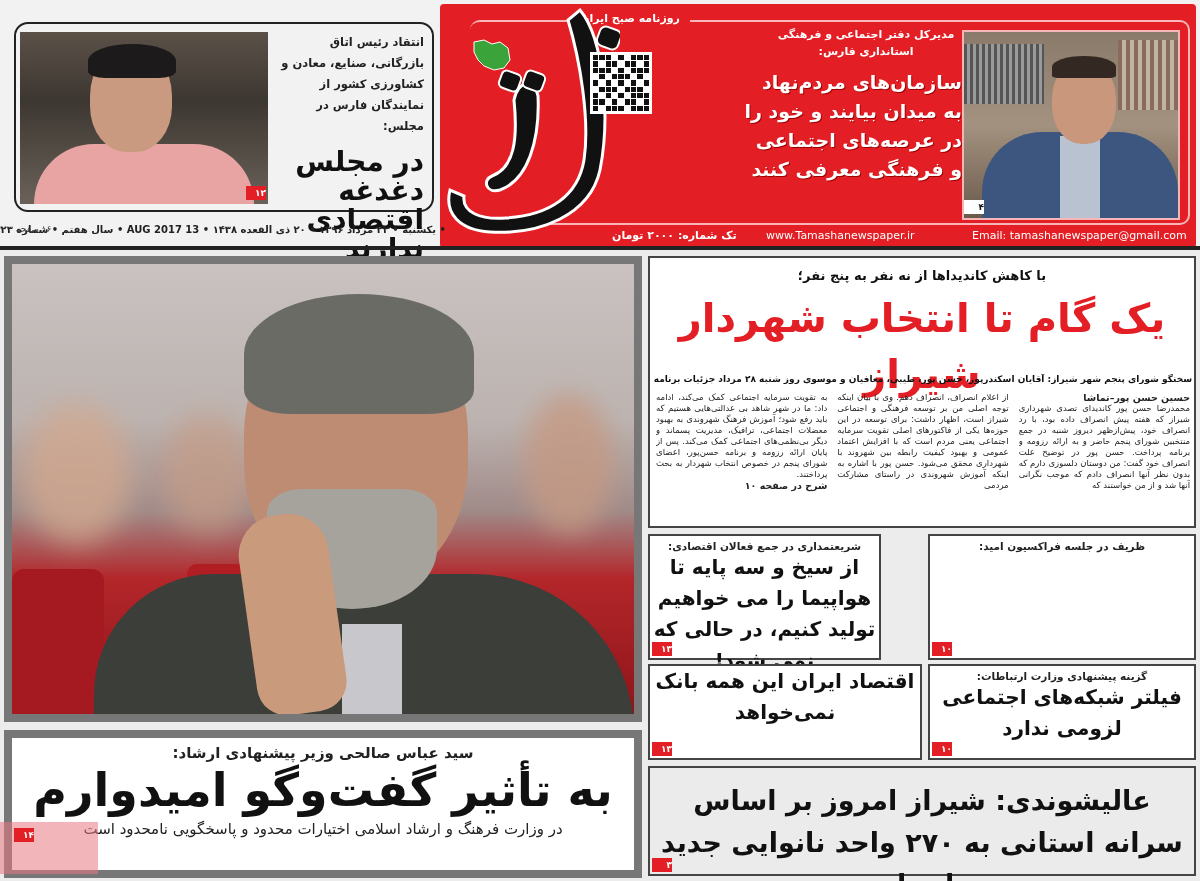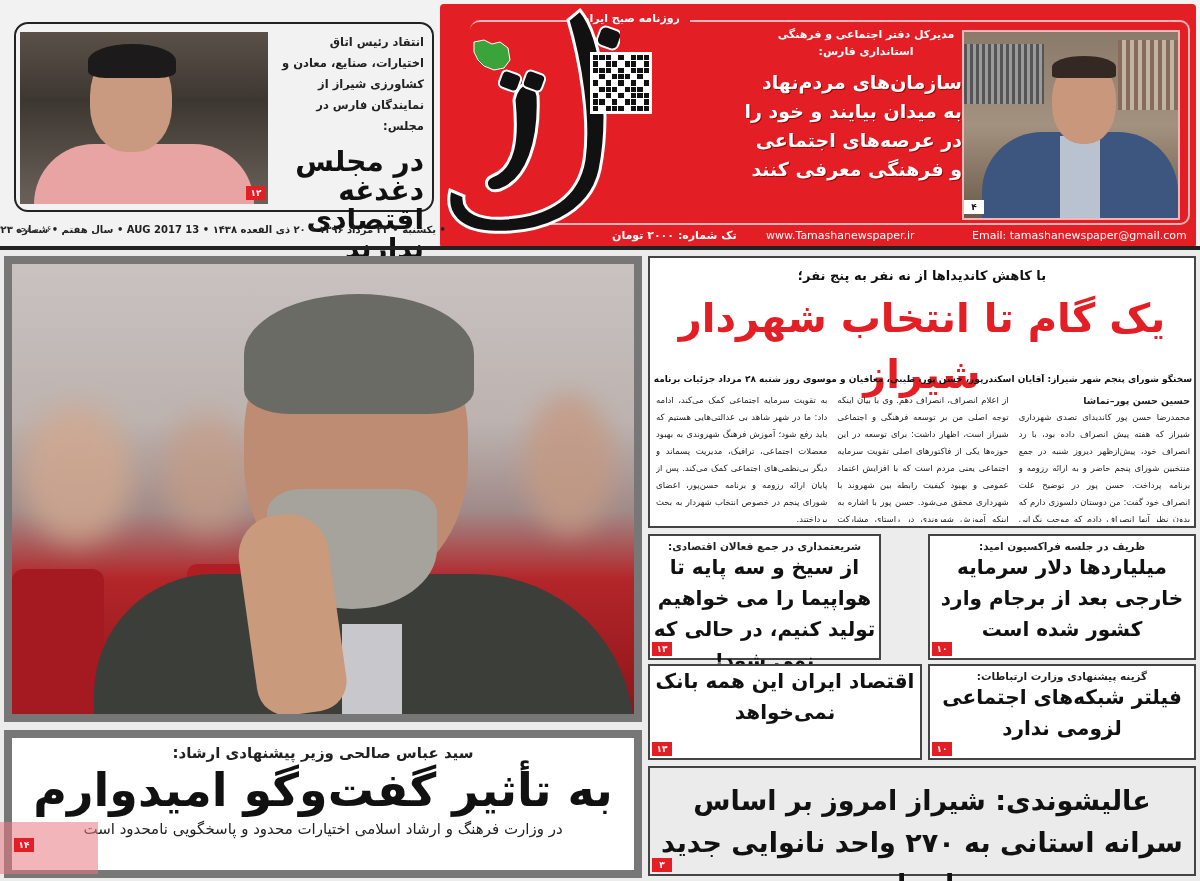--- a/index.html
+++ b/index.html
@@ -16,21 +16,21 @@
     .qr span.w { background: #fff; }
 
     .logo { position: absolute; left: 430px; top: 0; width: 190px; height: 250px; }
     .iran-map { position: absolute; left: 470px; top: 38px; width: 44px; height: 34px; }
 
     .left-box { position: absolute; left: 14px; top: 22px; width: 420px; height: 190px; border: 2px solid #222; border-radius: 14px; background: #f2f2f2; }
     .left-photo { position: absolute; left: 20px; top: 32px; width: 248px; height: 172px; background: linear-gradient(180deg, #5a5048 0%, #3d3731 40%, #6a625a 100%); overflow: hidden; }
     .left-photo .head { position: absolute; left: 70px; top: 16px; width: 82px; height: 104px; background: #c99a80; border-radius: 46% 46% 44% 44%; }
     .left-photo .hair { position: absolute; left: 68px; top: 12px; width: 88px; height: 34px; background: #1c1a1a; border-radius: 50% 50% 20% 20%; }
     .left-photo .shirt { position: absolute; left: 14px; top: 112px; width: 220px; height: 70px; background: #e7a4a2; border-radius: 60px 60px 0 0; }
-    .page-tag { position: absolute; width: 20px; height: 14px; background: #e31e24; color: #fff; font-size: 9px; font-weight: bold; text-align: center; line-height: 14px; }
+    .page-tag { position: absolute; width: 20px; height: 14px; background: #e31e24; color: #fff; font-size: 9px; font-weight: bold; text-align: right; line-height: 14px; }
 
     .left-kicker { position: absolute; left: 274px; top: 32px; width: 150px; font-size: 11.5px; font-weight: bold; line-height: 21px; text-align: right; color: #222; }
     .left-headline { position: absolute; left: 274px; top: 115px; width: 150px; font-size: 28px; font-weight: bold; line-height: 29px; text-align: right; color: #111; margin-top: 32px; }
 
     .right-box-title { position: absolute; left: 770px; top: 26px; width: 192px; font-size: 11px; color: #fff; font-weight: bold; line-height: 17px; text-align: center; }
     .right-headline { position: absolute; left: 740px; top: 68px; width: 222px; font-size: 19px; color: #fff; font-weight: bold; line-height: 29px; text-align: right; text-shadow: 1px 1px 0 #900; }
     .right-photo { position: absolute; left: 962px; top: 30px; width: 218px; height: 190px; border: 2px solid #f7b7b9; background: linear-gradient(180deg, #8a7a6a 0%, #a49280 50%, #6a5a4a 100%); overflow: hidden; }
     .right-photo .shelf { position: absolute; left: 0; top: 12px; width: 80px; height: 60px; background: repeating-linear-gradient(90deg, #555 0 3px, #9a9a9a 3px 6px); }
     .right-photo .shelf2 { position: absolute; right: 0; top: 8px; width: 60px; height: 70px; background: repeating-linear-gradient(90deg, #8a6a5a 0 4px, #bfb4a2 4px 8px); }
     .right-photo .head { position: absolute; left: 88px; top: 28px; width: 64px; height: 84px; background: #c8977c; border-radius: 46%; }
@@ -60,29 +60,29 @@
     .mp-hair { position: absolute; left: 232px; top: 30px; width: 230px; height: 120px; background: #6b6b66; border-radius: 50% 50% 20% 20%; }
     .mp-beard { position: absolute; left: 255px; top: 225px; width: 170px; height: 120px; background: #a6a29c; border-radius: 20% 20% 50% 50%; }
     .mp-hand { position: absolute; left: 235px; top: 250px; width: 90px; height: 200px; background: #c99a7c; border-radius: 40px 40px 30px 30px; transform: rotate(-8deg); }
 
     .bottom-left { position: absolute; left: 4px; top: 730px; width: 638px; height: 148px; background: #777; padding: 8px; }
     .bottom-left-inner { background: #fff; width: 100%; height: 100%; text-align: center; position: relative; }
     .bl-kicker { padding-top: 6px; font-size: 15px; font-weight: bold; color: #222; }
     .bl-headline { font-size: 46px; font-weight: bold; line-height: 56px; color: #111; }
     .bl-sub { font-size: 15px; color: #222; margin-top: 2px; }
     .watermark { position: absolute; left: 0; top: 822px; width: 98px; height: 52px; background: rgba(231, 120, 130, .55); }
-    .watermark .page-tag { left: 14px; top: 16px; }
+    .watermark .page-tag { left: 14px; top: 6px; }
 
     
     .lead-box { position: absolute; left: 648px; top: 256px; width: 548px; height: 272px; background: #fff; border: 2px solid #444; }
     .lead-kicker { position: absolute; left: 0; top: 10px; width: 100%; text-align: center; font-size: 13px; font-weight: bold; }
     .lead-headline { position: absolute; left: 0; top: 32px; width: 100%; text-align: center; font-size: 40px; font-weight: bold; color: #e31e24; line-height: 56px; letter-spacing: -1px; }
     .lead-sub { position: absolute; left: 4px; top: 116px; width: 538px; text-align: right; font-size: 9px; font-weight: bold; white-space: nowrap; overflow: hidden; }
     .lead-cols { position: absolute; left: 6px; top: 134px; width: 534px; height: 130px; display: flex; flex-direction: row; gap: 10px; }
-    .lead-col { flex: 1; font-size: 8.5px; line-height: 17px; text-align: justify; color: #222; overflow: hidden; }
+    .lead-col { flex: 1; font-size: 8.5px; line-height: 11px; text-align: justify; color: #222; overflow: hidden; }
     .lead-col .byline { font-weight: bold; font-size: 9.5px; }
     .lead-col .cont { font-weight: bold; font-size: 9.5px; }
 
     .news-box { position: absolute; background: #fff; border: 2px solid #444; text-align: center; }
     .news-box .kicker { font-size: 10.5px; font-weight: bold; color: #222; padding-top: 4px; }
     .news-box .headline { font-size: 20px; font-weight: bold; line-height: 31px; color: #111; }
     .news-box .page-tag { left: 2px; bottom: 2px; }
 
     .nb1 { left: 928px; top: 534px; width: 268px; height: 126px; }
     .nb2 { left: 648px; top: 534px; width: 233px; height: 126px; }
@@ -196,21 +196,21 @@
       <span></span>
   </div>
 
   <div class="left-box"></div>
   <div class="left-photo">
     <div class="shirt"></div>
       <div class="head"></div>
       <div class="hair"></div>
     <div class="page-tag" style="right:2px;bottom:4px;">۱۲</div>
   </div>
-  <div class="left-kicker">انتقاد رئیس اتاق اختیارات، صنایع، معادن و کشاورزی شیراز از نمایندگان فارس در مجلس:</div>
+  <div class="left-kicker">انتقاد رئیس اتاق بازرگانی، صنایع، معادن و کشاورزی کشور از نمایندگان فارس در مجلس:</div>
   <div class="left-headline">در مجلس دغدغه اقتصادی ندارند</div>
 
   <div class="right-box-title">مدیرکل دفتر اجتماعی و فرهنگی استانداری فارس:</div>
   <div class="right-headline">سازمان‌های مردم‌نهاد به میدان بیایند و خود را در عرصه‌های اجتماعی و فرهنگی معرفی کنند</div>
   <div class="right-photo">
     <div class="shelf"></div>
       <div class="shelf2"></div>
     <div class="suit"></div>
       <div class="shirt"></div>
       <div class="head"></div>
@@ -268,21 +268,20 @@
     </div>
     <div class="lead-col">
       <div>به تقویت سرمایه اجتماعی کمک می‌کند، ادامه داد: ما در شهر شاهد بی عدالتی‌هایی هستیم که باید رفع شود؛ آموزش فرهنگ شهروندی به بهبود معضلات اجتماعی، ترافیک، مدیریت پسماند و دیگر بی‌نظمی‌های اجتماعی کمک می‌کند. پس از پایان ارائه رزومه و برنامه حسن‌پور، اعضای شورای پنجم در خصوص انتخاب شهردار به بحث پرداختند.</div>
       <div class="cont">شرح در صفحه ۱۰</div>
     </div>
   </div>
 </div>
 
 <div class="news-box nb1">
   <div class="kicker">ظریف در جلسه فراکسیون امید:</div>
-  <div class="headline">میلیاردها دلار سرمایه خارجی بعد از برجام وارد کشور شده است</div>
   <div class="page-tag">۱۰</div>
 </div>
 <div class="news-box nb2">
   <div class="kicker">شریعتمداری در جمع فعالان اقتصادی:</div>
   <div class="headline">از سیخ و سه پایه تا هواپیما را می خواهیم تولید کنیم، در حالی که نمی شود!</div>
   <div class="page-tag">۱۳</div>
 </div>
 <div class="news-box nb3">
   <div class="kicker">گزینه پیشنهادی وزارت ارتباطات:</div>
   <div class="headline">فیلتر شبکه‌های اجتماعی لزومی ندارد</div>

